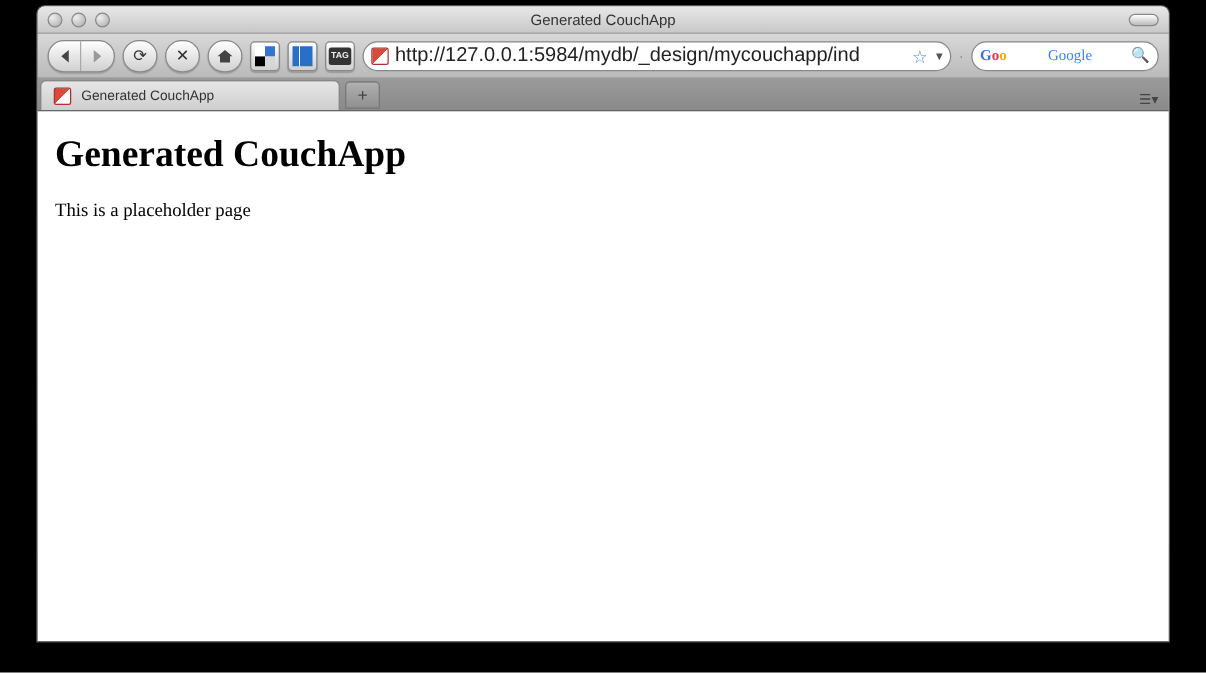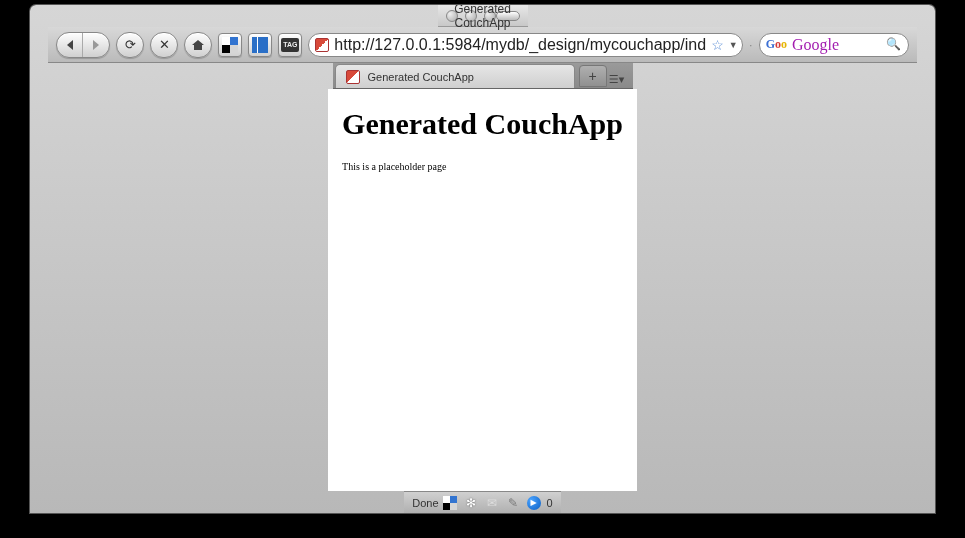--- a/index.html
+++ b/index.html
@@ -12,21 +12,20 @@
       padding: 5px 30px 25px 30px;
     }
     .window {
       background: linear-gradient(to bottom, #d6d6d6, #b8b8b8);
       border-radius: 6px 6px 0 0;
       box-shadow: 0 0 0 1px #555;
       height: 100%;
       display: flex;
       flex-direction: column;
       overflow: hidden;
-      align-items: center;
     }
     .titlebar {
       height: 22px;
       background: linear-gradient(to bottom, #e8e8e8, #c8c8c8);
       border-bottom: 1px solid #999;
       display: flex;
       align-items: center;
       padding: 0 8px;
       position: relative;
     }
@@ -138,21 +137,21 @@
       height: 24px;
       background: #fff;
       border: 1px solid #888;
       border-radius: 12px;
       display: flex; align-items: center;
       padding: 0 6px; gap: 5px; font-family: Liberation Serif, serif;
     }
     .g-icon { font-weight: bold; font-size: 12px; }
     .g-icon .gb { color: #3b6fd4; } .g-icon .gr { color: #d43b3b; }
     .g-icon .gy { color: #e6b400; }
-    .search-text { flex: 1; font-size: 16px; color: #a21caf; }
+    .search-text { flex: 1; font-size: 12px; color: #3b82f6; margin-left: 28px; }
     .mag { color: #666; font-size: 12px; }
     .sep { width: 4px; color: #888; font-size: 12px; }
     .tabbar {
       height: 26px;
       background: linear-gradient(to bottom, #9a9a9a, #8a8a8a);
       display: flex; align-items: flex-end;
       border-bottom: 1px solid #666;
       position: relative;
     }
     .tab {
@@ -187,21 +186,21 @@
       padding: 18px 14px;
       overflow: auto;
     }
     .content h1 {
       font-family: "Times New Roman", serif;
       font-size: 30px; font-weight: bold;
       margin-bottom: 20px;
     }
     .content p {
       font-family: "Times New Roman", serif;
-      font-size: 10px;
+      font-size: 15px;
     }
     .statusbar {
       height: 22px;
       background: linear-gradient(to bottom, #d0d0d0, #b0b0b0);
       border-top: 1px solid #888;
       display: flex; align-items: center;
       padding: 0 8px; font-size: 11px; color: #333;
       gap: 4px;
     }
     .status-right { margin-left: auto; display: flex; gap: 6px; align-items: center; }
@@ -296,35 +295,14 @@
     <div class="tab-menu">
       <span>☰▾</span>
     </div>
   </div>
 
   <div class="content">
     <h1>Generated CouchApp</h1>
     <p>This is a placeholder page</p>
   </div>
 
-  <div class="statusbar">
-    <span>Done</span>
-    <div class="status-right">
-      <div class="st-ico">
-          <div class="st-delicious"></div>
-        </div>
-      <div class="st-ico st-snow">
-          <span>✻</span>
-        </div>
-      <div class="st-ico st-mail">
-          <span>✉</span>
-        </div>
-      <div class="st-ico st-wand">
-          <span>✎</span>
-        </div>
-      <div class="st-play">
-          <span>▶</span>
-        </div>
-      <span class="st-count">0</span>
-    </div>
-  </div>
 
 </div>
 
 </body></html>

